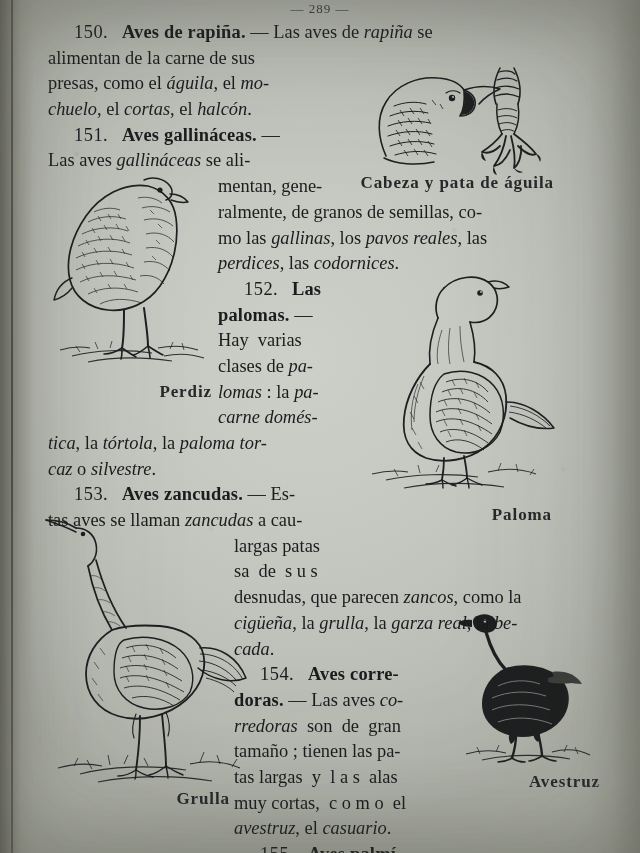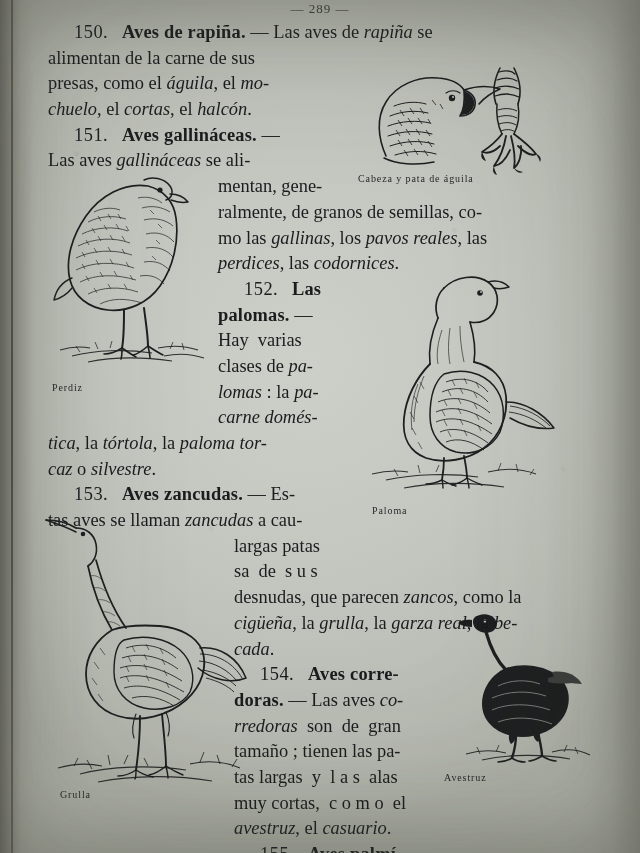--- a/index.html
+++ b/index.html
@@ -71,23 +71,23 @@
   .mid-b{width:232px;margin-left:170px;}
   .col-c{width:168px;margin-left:170px;}
   .col-d{width:112px;margin-left:186px;}
   .col-e{width:196px;margin-left:186px;}
   .wide-f{width:366px;}
   .col-g{width:200px;margin-left:186px;}
 
   
   .fig{position:absolute;}
   .cap{
-    position:absolute;width:100%;text-align:left;
+    position:absolute;width:100%;text-align:right;
     font-family:"Liberation Serif", serif;
-    font-size:10px;font-weight:400;letter-spacing:.9px;color:#26282a;
+    font-size:17px;font-weight:700;letter-spacing:.9px;color:#26282a;
   }
   .fig svg{display:block;}
   .ink{fill:none;stroke:#1d1f20;stroke-linecap:round;stroke-linejoin:round;}
   .fill{fill:#1d1f20;stroke:none;}
   .fill2{fill:#3c3e3d;stroke:none;}
 
   #f-eagle{left:360px;top:60px;width:190px;height:118px;}
   #cap-eagle{left:358px;top:173px;width:196px;}
   #f-perdiz{left:52px;top:150px;width:160px;height:225px;}
   #cap-perdiz{left:52px;top:382px;width:160px;}

